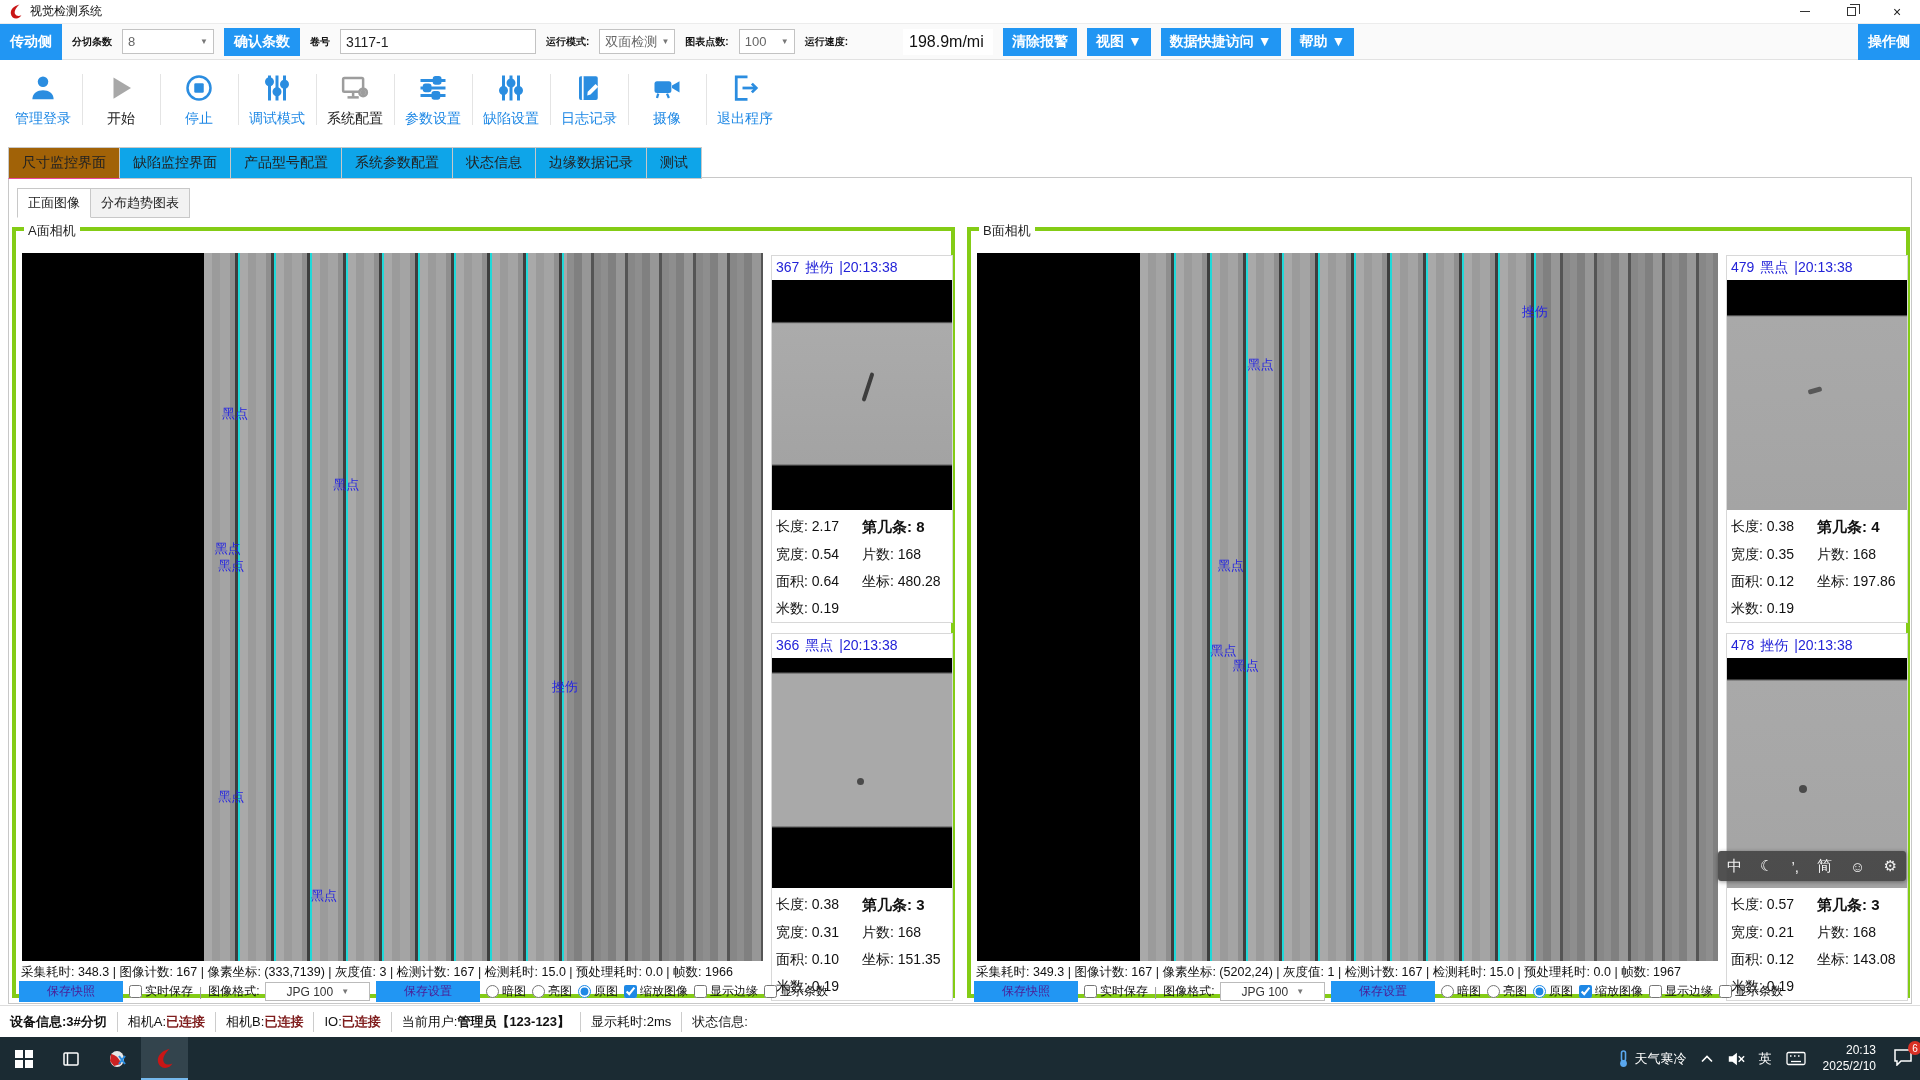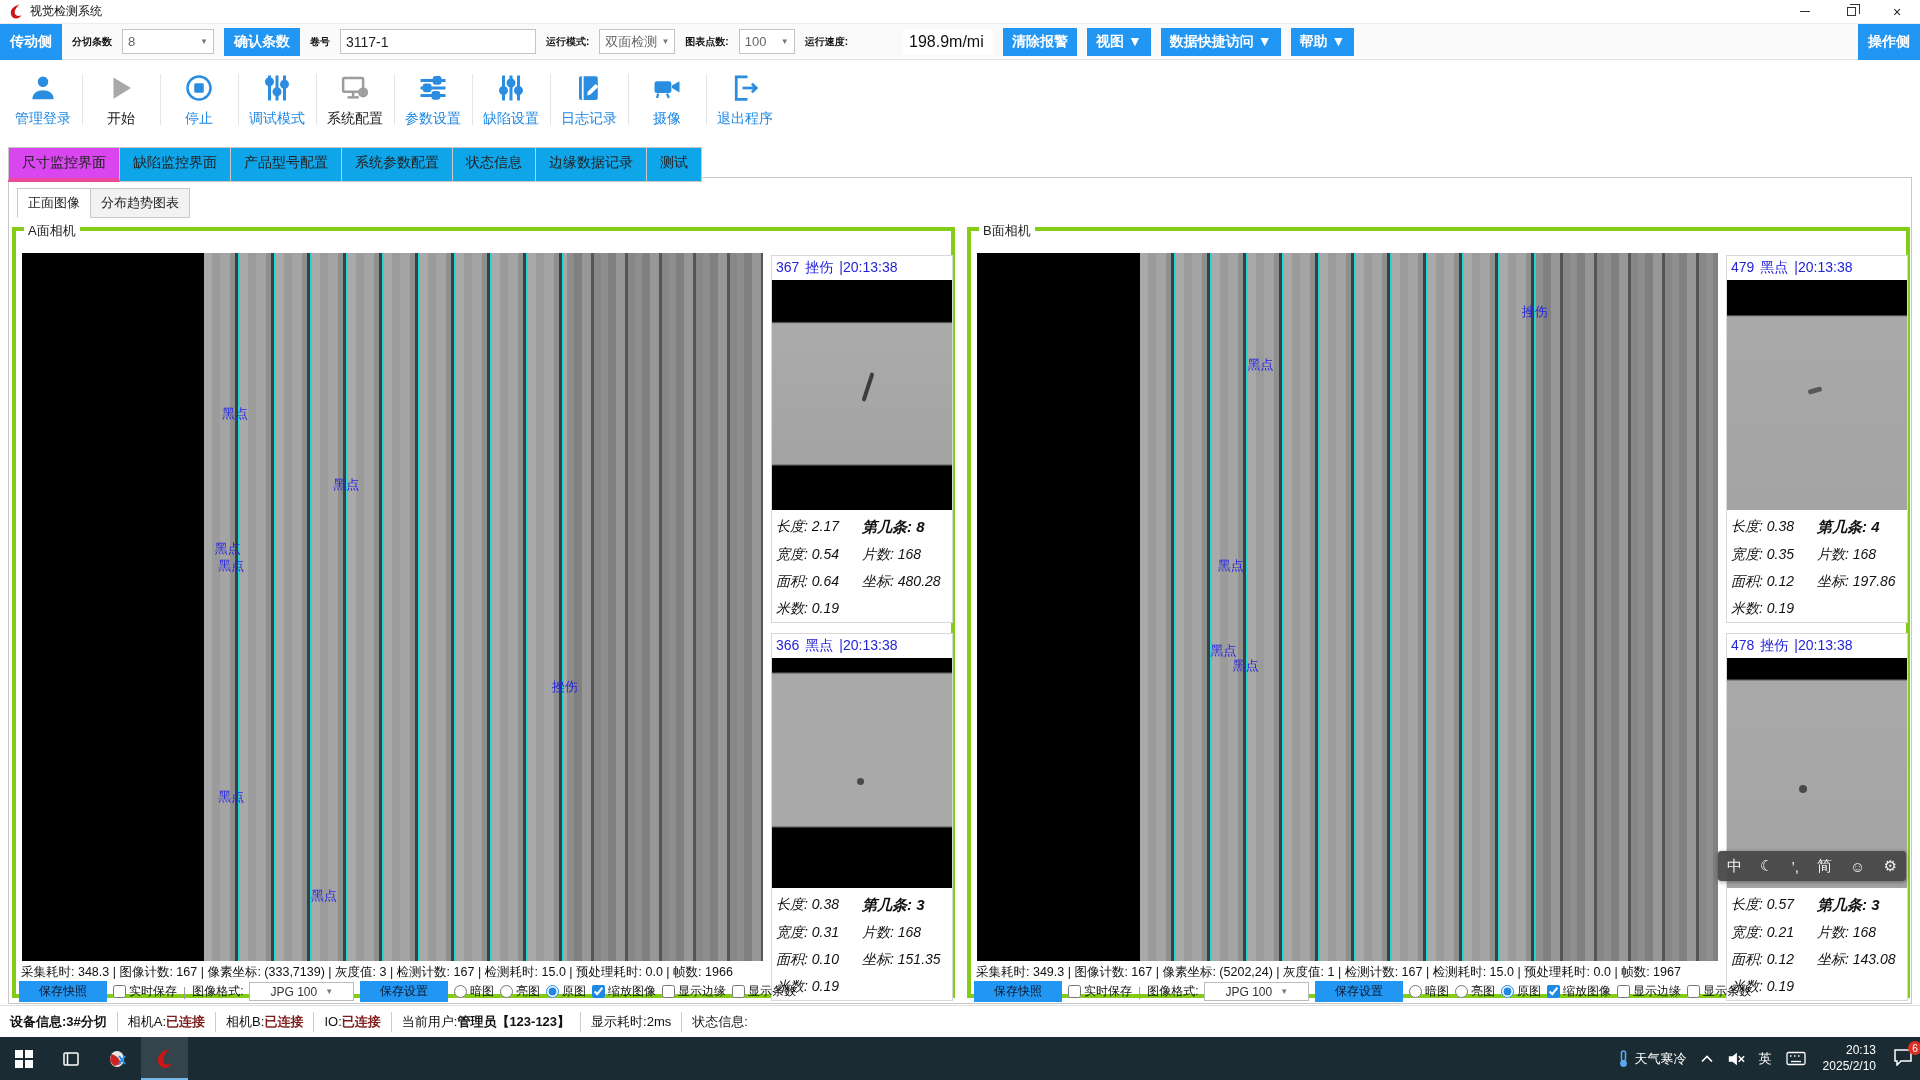--- a/index.html
+++ b/index.html
@@ -31,21 +31,21 @@
   .icon-cell { width:78px; display:flex; flex-direction:column; align-items:center; justify-content:center; gap:5px; position:relative; cursor:pointer; }
   .icon-cell + .icon-cell::before { content:''; position:absolute; left:0; top:13px; bottom:13px; width:1px; background:#e4e4e4; }
   .icon-label { font-size:14px; color:#1e88e5; white-space:nowrap; }
   .icon-label.dark { color:#222; }
   .icon-glyph { height:34px; display:flex; align-items:center; justify-content:center; }
 
   
   .main-tabs { position:absolute; top:147px; left:8px; display:flex; z-index:6; }
   .m-tab { font-size:14px; color:#222; padding:6px 13px; background:#0ea5e9; border:1px solid #c8c8c8; border-left:none; cursor:pointer; }
   .m-tab:first-child { border-left:1px solid #c8c8c8; }
-  .m-tab.active { background:#d946ef; border-bottom:4px solid #ec4899; position:relative; top:0; }
+  .m-tab.active { background:#a16207; border-bottom:1px solid #ec4899; position:relative; top:0; }
 
   
   .content-frame { position:absolute; top:177px; left:8px; width:1904px; height:827px; background:#fff; border:1px solid #c8c8c8; z-index:4; }
   .sub-tabs { position:absolute; top:10px; left:8px; display:flex; }
   .s-tab { font-size:13px; color:#222; padding:5px 10px; background:#f2f2f2; border:1px solid #c8c8c8; border-left:none; cursor:pointer; }
   .s-tab:first-child { border-left:1px solid #c8c8c8; }
   .s-tab.active { background:#fff; border-bottom:1px solid #fff; }
 
   
   .groupbox { position:absolute; top:49px; width:943px; height:771px; border:4px solid #84cc16; background:#fff; }
@@ -69,28 +69,28 @@
   .thumb { height:230px; position:relative; overflow:hidden; }
   .thumb-a1 { background:linear-gradient(180deg,#000 0%,#000 18%,#ababab 19%,#a3a3a3 80%,#000 81%,#000 100%); }
   .thumb-a2 { background:linear-gradient(180deg,#000 0%,#000 6%,#a9a9a9 7%,#a9a9a9 73%,#000 74%,#000 100%); }
   .thumb-b1 { background:linear-gradient(180deg,#000 0%,#000 15%,#a9a9a9 16%,#a4a4a4 100%); }
   .thumb-b2 { background:linear-gradient(180deg,#000 0%,#000 9%,#a9a9a9 10%,#a4a4a4 100%); }
   .thumb-mark { position:absolute; background:#3d3d3d; }
   .mk-a1 { left:52%; top:40%; width:4px; height:30px; transform:rotate(18deg); border-radius:2px; }
   .mk-a2 { left:47%; top:52%; width:7px; height:7px; border-radius:50%; background:#4a4a4a; }
   .mk-b1 { left:45%; top:47%; width:14px; height:5px; transform:rotate(-15deg); border-radius:2px; background:#585858; }
   .mk-b2 { left:40%; top:55%; width:8px; height:8px; border-radius:50%; background:#4a4a4a; }
-  .stats { display:grid; grid-template-columns:86px 1fr; padding:8px 4px 4px 4px; font-size:14px; color:#111; row-gap:9px;font-style:italic; }
+  .stats { display:grid; grid-template-columns:86px 1fr; padding:8px 4px 4px 4px; font-size:14px; color:#111; row-gap:9px; }
   .stat { white-space:nowrap; }
   .strip-no { font-weight:bold; font-size:15px; }
 
   
   .cam-status { position:absolute; left:5px; top:733px; font-size:12.5px; color:#111; white-space:nowrap; }
   .cam-ctrl { position:absolute; left:3px; top:751px; height:19px; display:flex; align-items:center; gap:6px; font-size:12px; color:#111; white-space:nowrap; }
-  .mini-btn { background:#2196f3; color:#0f172a; border:none; font-size:12px; padding:2px 20px; cursor:pointer; }
+  .mini-btn { background:#2196f3; color:#4c1d95; border:none; font-size:12px; padding:2px 28px; cursor:pointer; }
   .mini-combo { border:1px solid #bbb; height:19px; display:flex; align-items:center; gap:8px; padding:0 20px; font-size:12px; color:#333; background:#fff; }
   .ctrl-sep { color:#999; }
   .cam-ctrl input { width:13px; height:13px; accent-color:#1e88e5; margin:0 1px 0 0; vertical-align:middle; }
   .chk-lab { display:flex; align-items:center; gap:2px; cursor:pointer; }
 
   
   .statusbar { position:absolute; top:1005px; left:0; right:0; height:32px; background:#fff; border-top:1px solid #ddd; display:flex; align-items:center; font-size:13px; color:#111; z-index:5;}
   .seg { padding:0 10px; border-right:1px solid #ccc; display:flex; align-items:center; height:20px; white-space:nowrap; }
   .seg:last-child { border-right:none; }
   .bold { font-weight:bold; }

